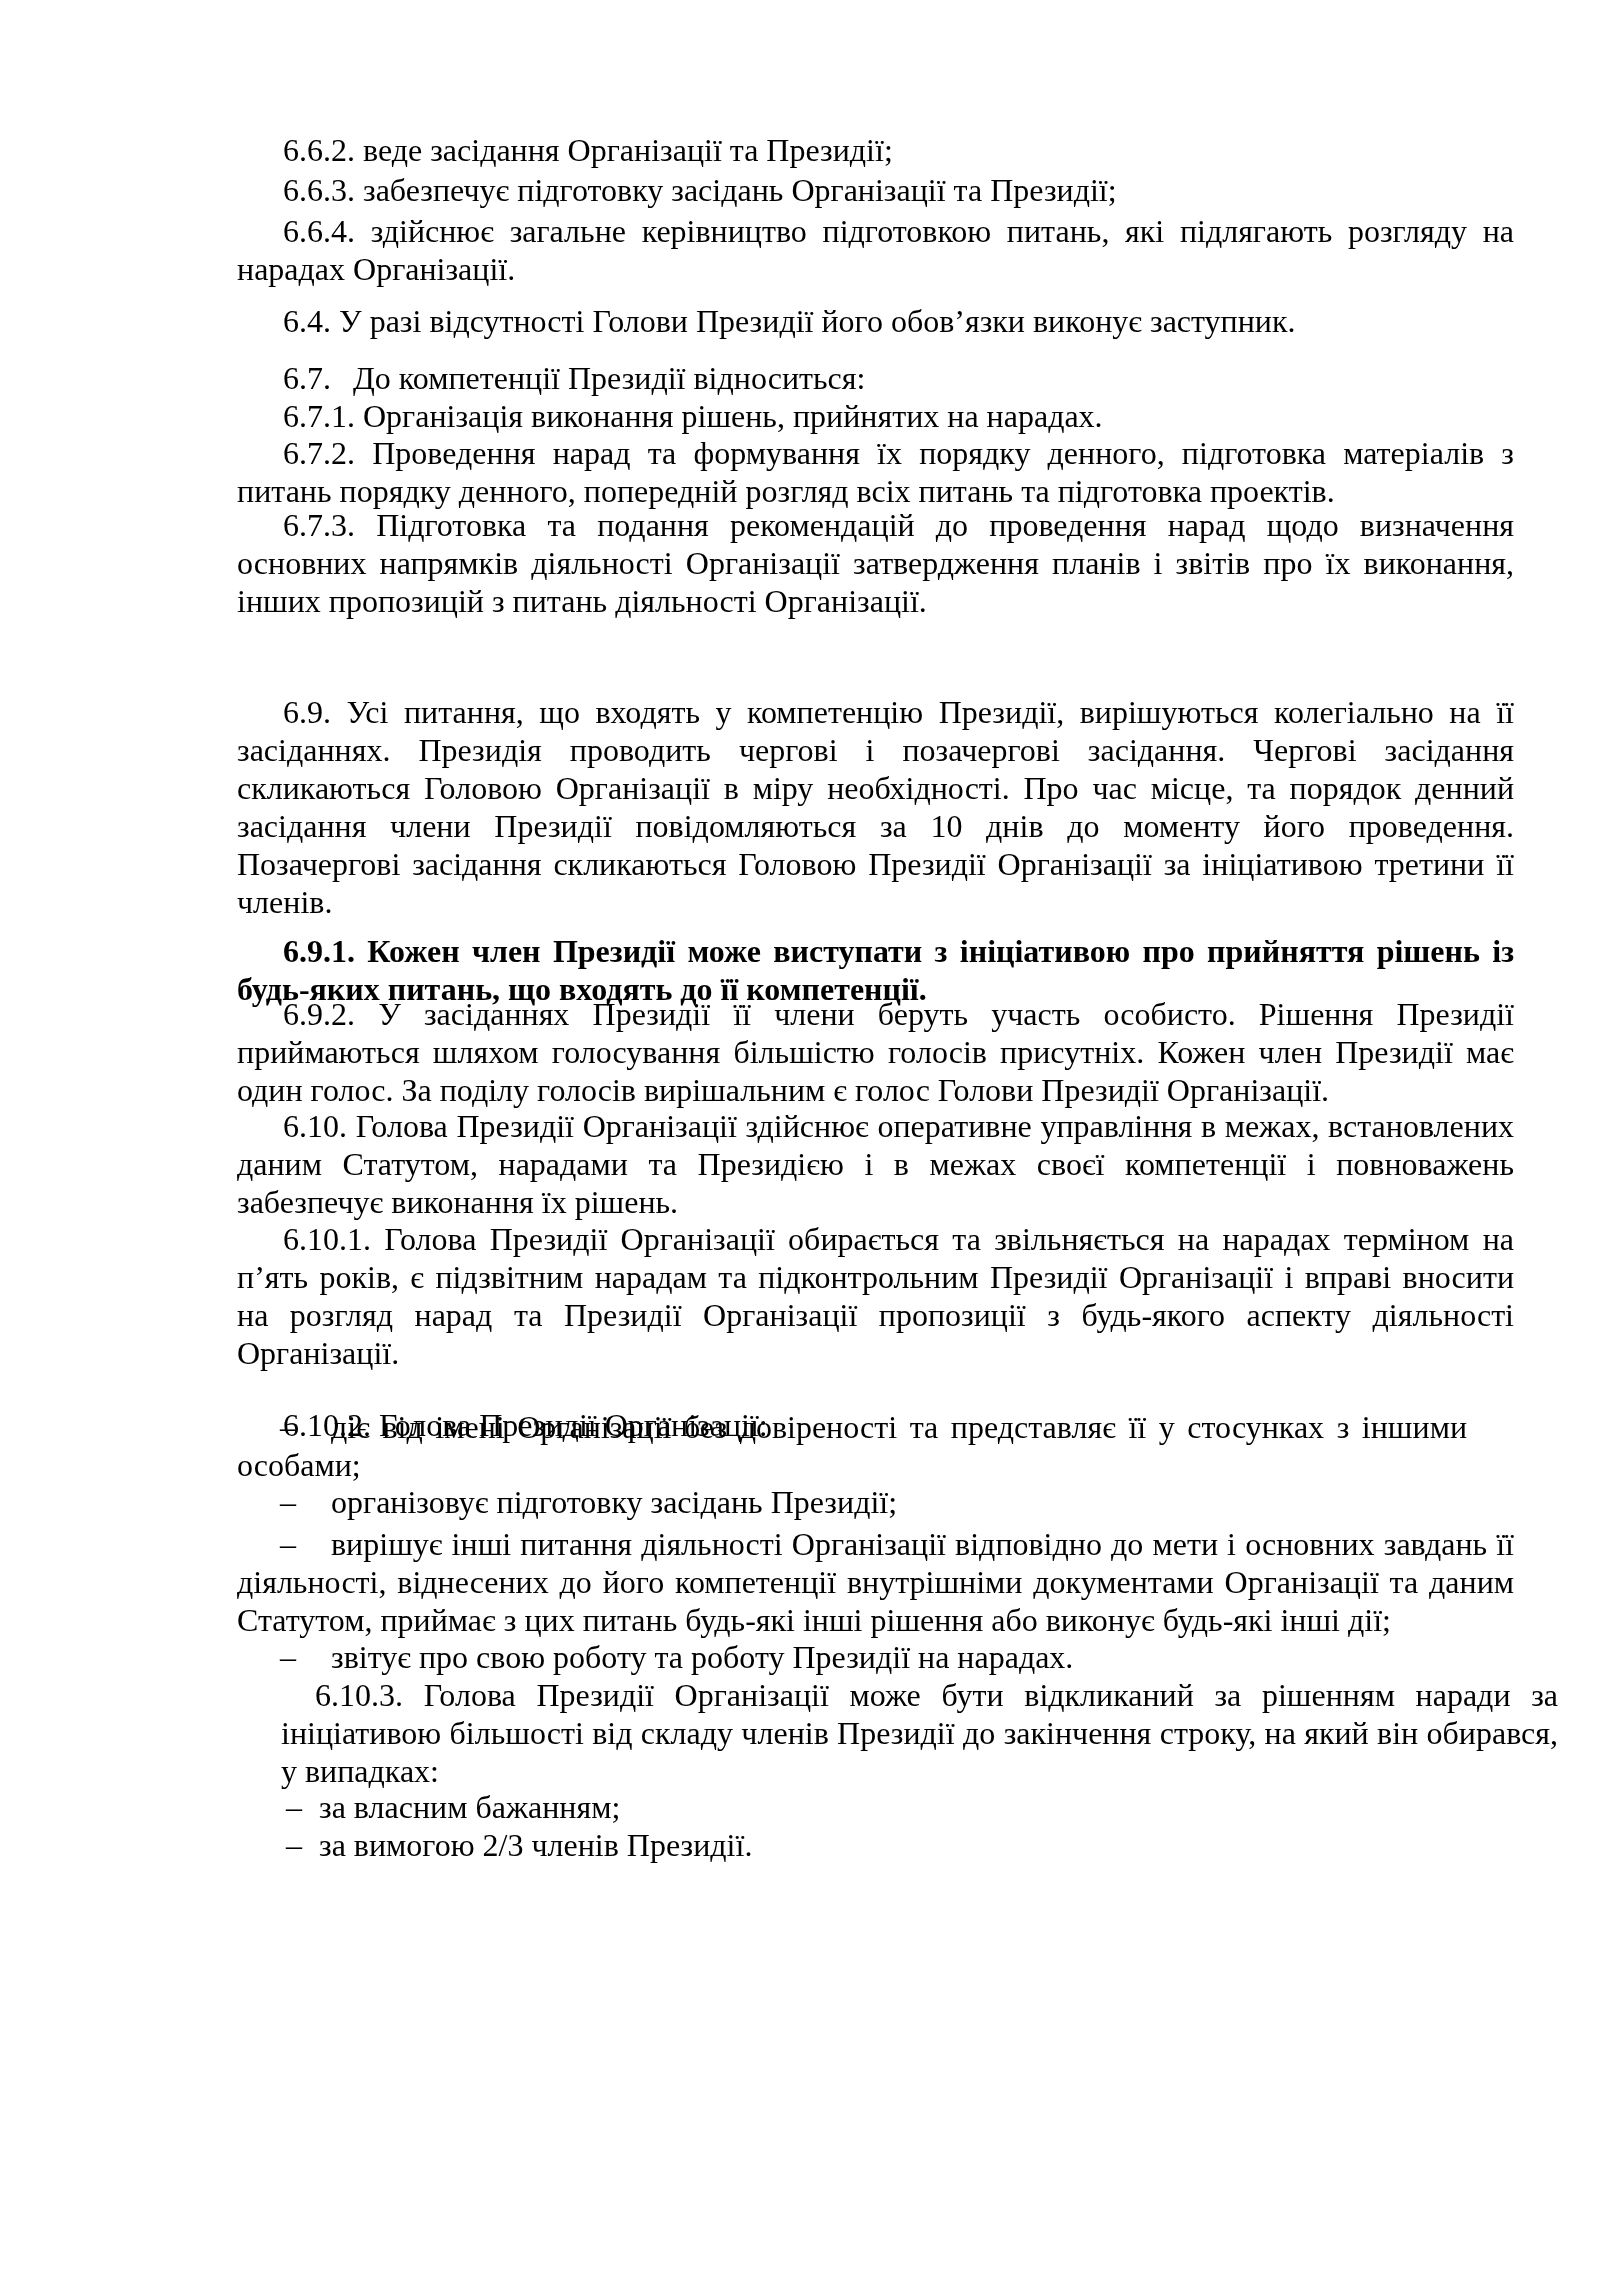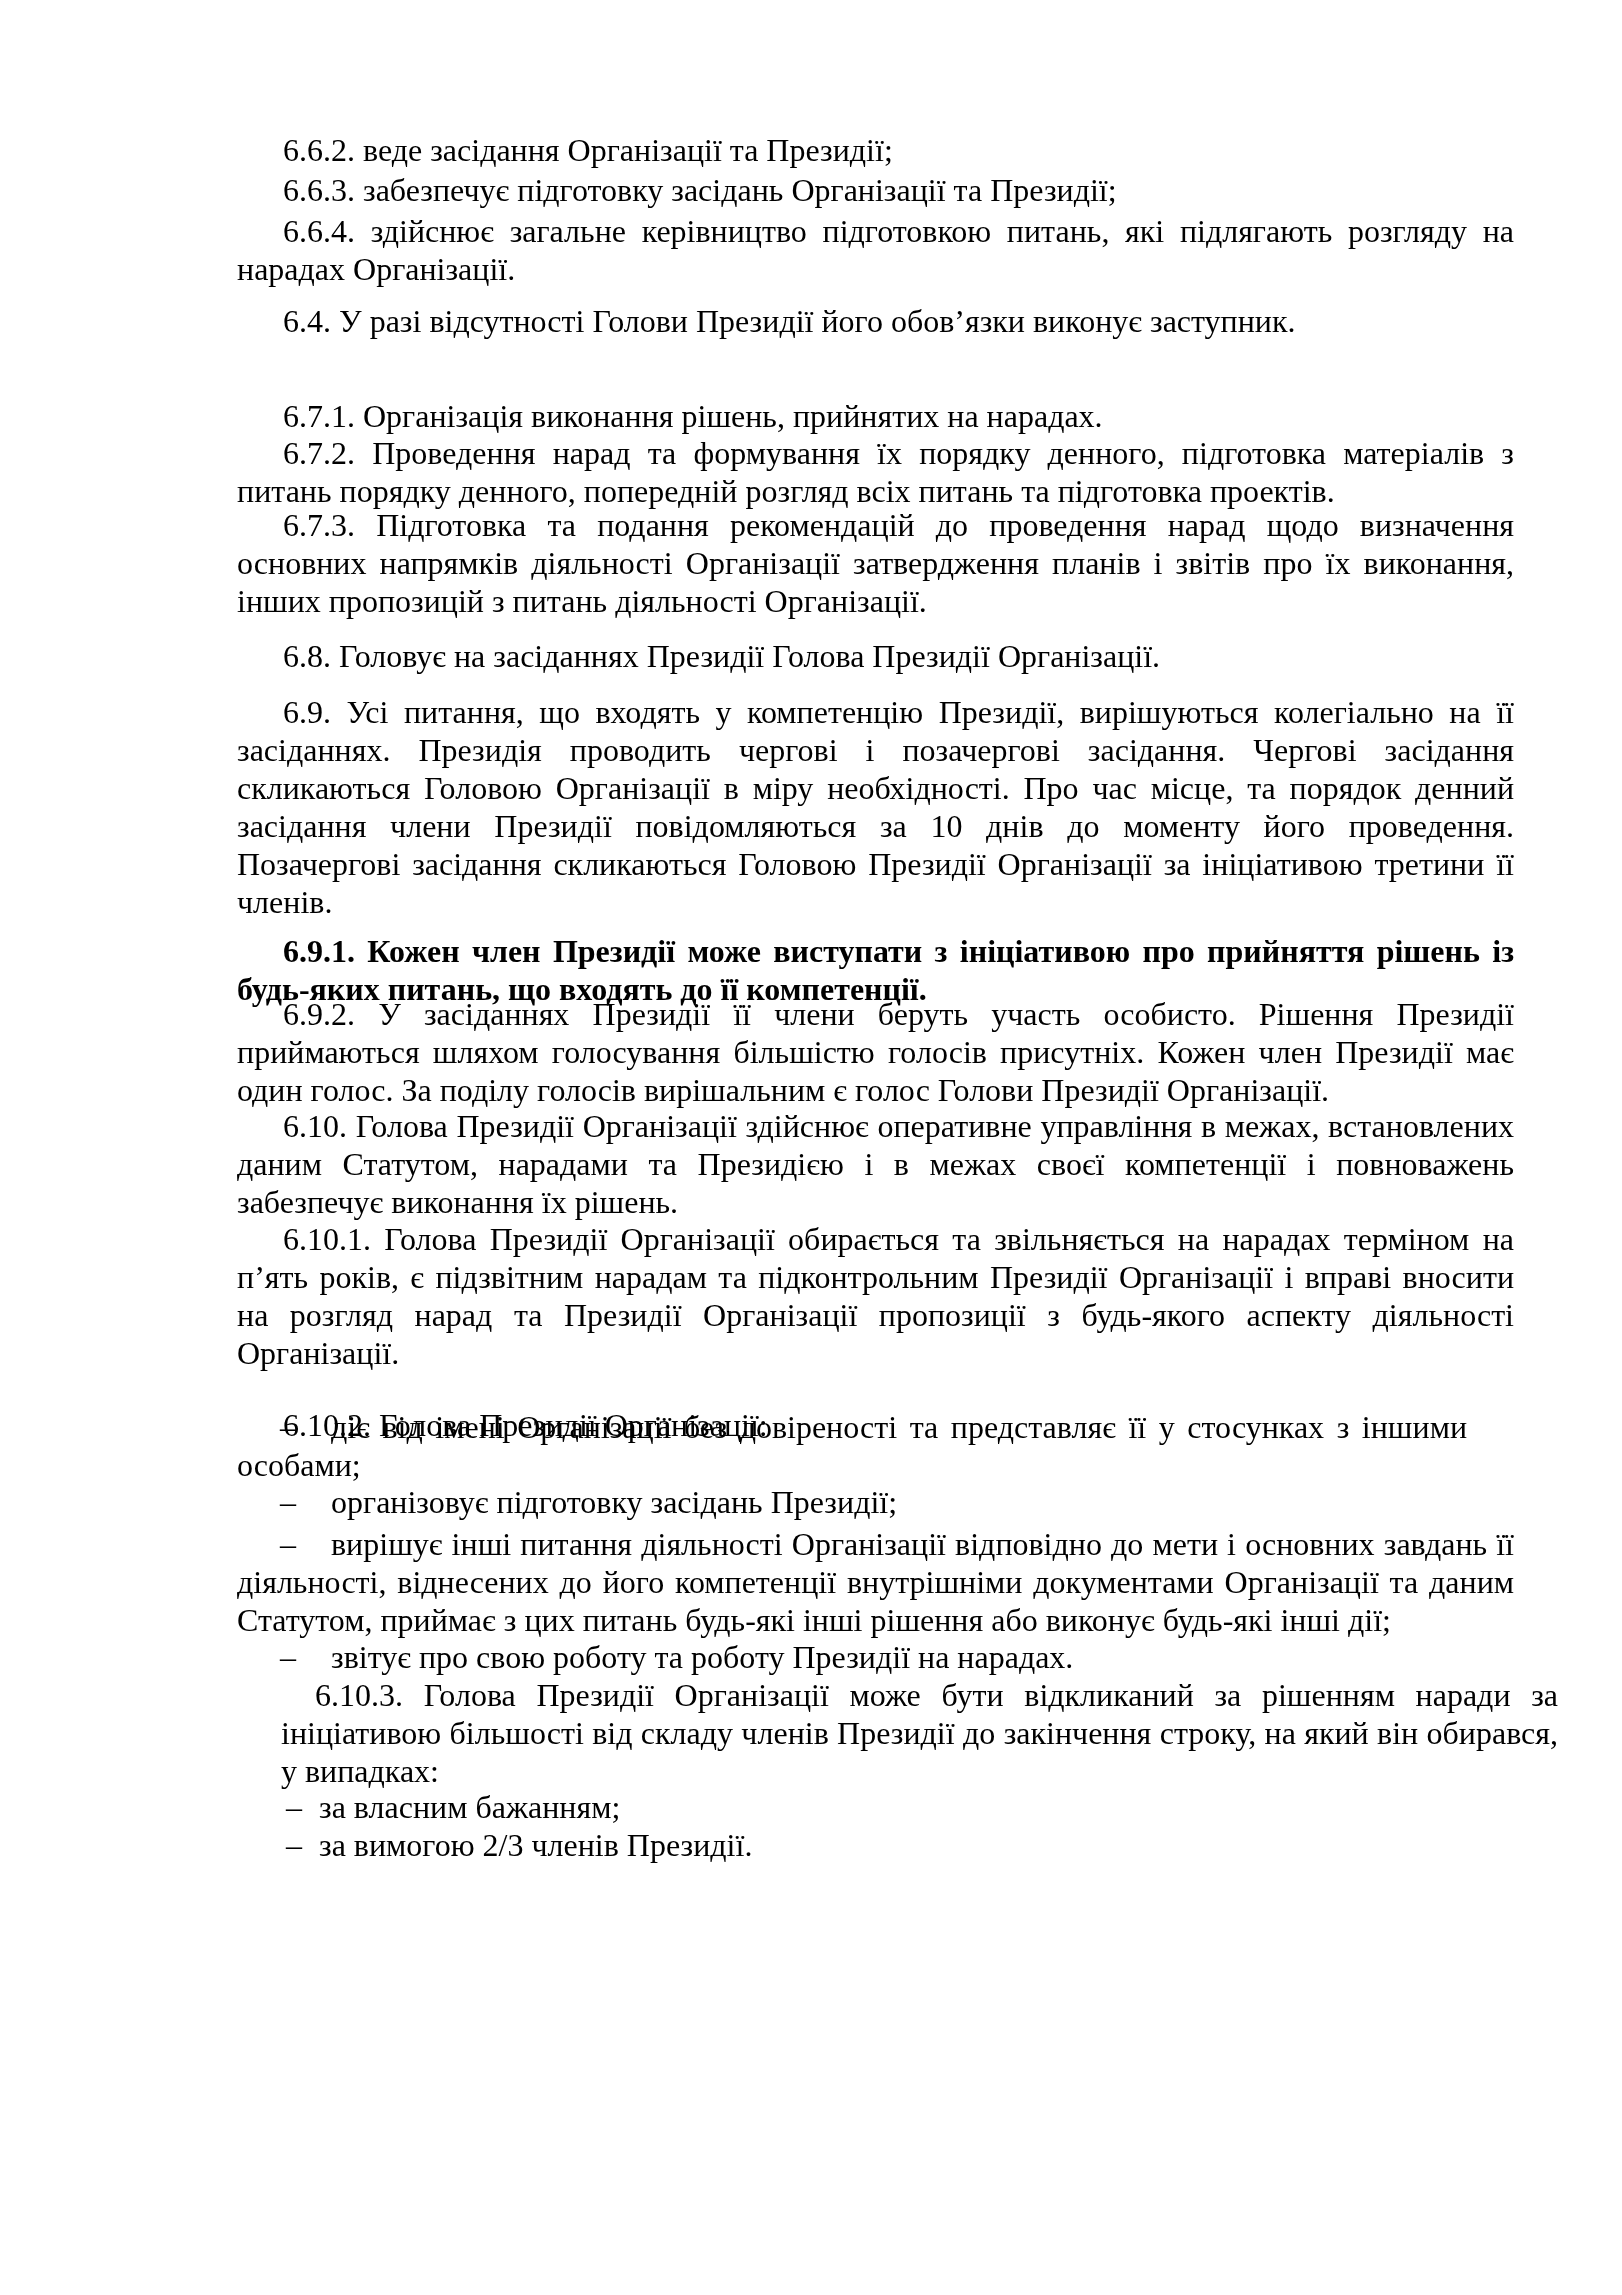--- a/index.html
+++ b/index.html
@@ -25,25 +25,25 @@
 <body>
 
 <div class="page">
 
   <div class="p" style="top:131px;">6.6.2. веде засідання Організації та Президії;</div>
   <div class="p" style="top:171px;">6.6.3. забезпечує підготовку засідань Організації та Президії;</div>
   <div class="p" style="top:212px;">6.6.4. здійснює загальне керівництво підготовкою питань, які підлягають розгляду на  нарадах Організації.</div>
 
   <div class="p" style="top:302px;">6.4. У разі відсутності Голови Президії його обов’язки виконує заступник.</div>
 
+  <div class="p" style="top:359px;"><span>6.7.</span><span class="sp"></span><span>До компетенції Президії відноситься:</span></div>
   <div class="p" style="top:397px;">6.7.1.  Організація виконання рішень, прийнятих на нарадах.</div>
   <div class="p" style="top:434px;">6.7.2. Проведення нарад та формування їх порядку денного, підготовка матеріалів з питань порядку денного, попередній розгляд всіх питань та підготовка проектів.</div>
   <div class="p" style="top:506px;">6.7.3. Підготовка та подання рекомендацій до проведення нарад щодо визначення основних напрямків діяльності Організації затвердження планів і звітів про їх виконання, інших пропозицій з питань діяльності Організації.</div>
 
-  <div class="p" style="top:637px;">6.8. Головує на засіданнях Президії Голова Президії Організації.</div>
 
   <div class="p" style="top:693px;">6.9. Усі питання, що входять у компетенцію Президії, вирішуються колегіально на її засіданнях. Президія проводить чергові і позачергові засідання. Чергові засідання скликаються Головою Організації в міру необхідності. Про час місце, та порядок денний засідання члени Президії повідомляються за 10 днів до моменту його проведення. Позачергові засідання скликаються Головою Президії Організації за ініціативою третини її членів.</div>
   <div class="p" style="top:932px;font-weight:bold;">6.9.1. Кожен член Президії може виступати з ініціативою про прийняття рішень із будь-яких питань, що входять до її компетенції.</div>
   <div class="p" style="top:995px;">6.9.2. У засіданнях Президії її члени беруть участь особисто. Рішення Президії приймаються шляхом голосування більшістю голосів присутніх. Кожен член Президії має один голос. За поділу голосів вирішальним є голос Голови Президії Організації.</div>
   <div class="p" style="top:1107px;">6.10. Голова Президії Організації здійснює оперативне управління в межах, встановлених даним Статутом, нарадами та Президією і в межах своєї компетенції і повноважень забезпечує виконання їх рішень.</div>
   <div class="p" style="top:1220px;">6.10.1. Голова Президії Організації обирається та звільняється на нарадах терміном на п’ять років, є підзвітним нарадам та підконтрольним Президії Організації і вправі вносити на розгляд нарад та Президії Організації пропозиції з будь-якого аспекту діяльності Організації.</div>
   <div class="p" style="top:1370px;margin-top:36px;">6.10.2. Голова Президії Організації:</div>
 
   <div class="p dash" style="top:1408px; width:1230px;"><span class="d">–</span><span>діє від імені Організації без довіреності та представляє її у стосунках з іншими особами;</span></div>
   <div class="p dash" style="top:1483px;"><span class="d">–</span><span>організовує підготовку засідань Президії;</span></div>

